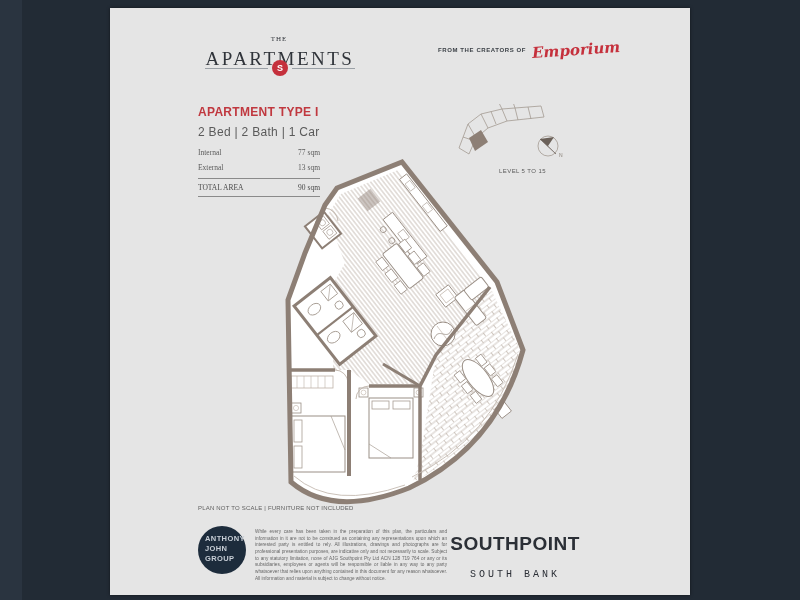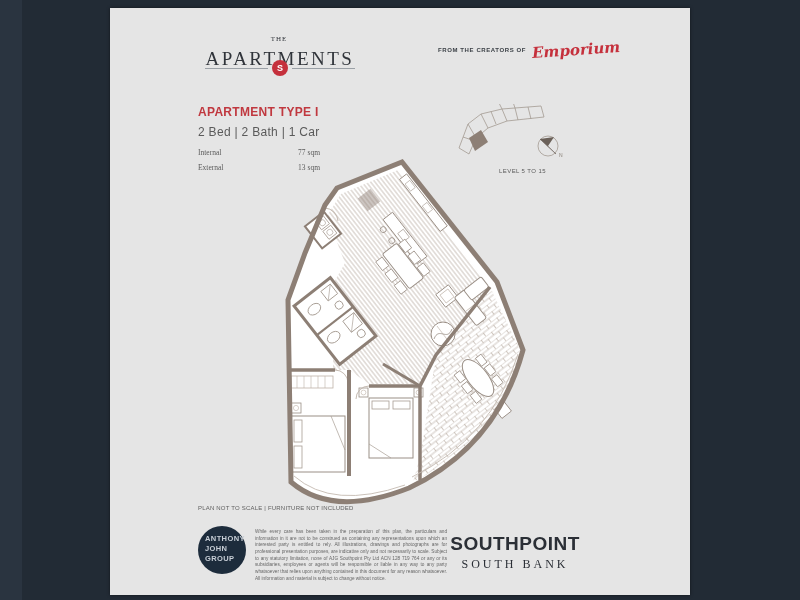--- a/index.html
+++ b/index.html
@@ -43,21 +43,21 @@
 
   
   #plan-note{left:88px;top:497px;font-size:6px;color:#5f5f5f;letter-spacing:.2px;}
   #ajg-box{left:88px;top:518px;width:48px;height:48px;background:#1d2c3c;color:#c7ced6;
            font-size:7.5px;font-weight:bold;letter-spacing:.4px;line-height:1.3;
            padding:8px 0 0 7px;box-sizing:border-box;border-radius:24px;}
   #disclaimer{left:145px;top:521px;width:192px;font-size:4.7px;line-height:1.42;color:#666;
               text-align:justify;}
   #project{left:320px;top:525px;width:170px;text-align:center;color:#2b2f36;}
   #project .name{font-size:19px;font-weight:800;letter-spacing:.5px;}
-  #project .loc{font-family:Liberation Serif, serif;font-size:12px;letter-spacing:3px;margin-top:2px;}
+  #project .loc{font-family:Liberation Mono, monospace;font-size:10px;letter-spacing:3px;margin-top:14px;}
 </style>
 </head>
 <body>
 
 <div id="stage">
   <div id="left-accent"></div>
 
   <div id="paper">
 
     <div id="brand" class="abs">
@@ -78,20 +78,24 @@
     <div id="apt-specs" class="abs">2 Bed | 2 Bath | 1 Car</div>
 
     <div id="area-table" class="abs">
       <div class="row">
         <span>Internal</span>
         <span>77 sqm</span>
       </div>
       <div class="row">
         <span>External</span>
         <span>13 sqm</span>
+      </div>
+      <div class="row total">
+        <span>TOTAL AREA</span>
+        <span>90 sqm</span>
       </div>
     </div>
 
     <svg id="keyplan-svg" class="abs" viewBox="0 0 115 62">
       <g stroke="#a39a92" fill="none" stroke-width="0.8">
         <path d="M4,44 L13,20 L26,10 L47,5 L86,2 L89,13 L52,17 L33,24 L21,34 L14,50 Z"></path>
         <path d="M13,20 L21,34 M26,10 L33,24 M47,5 L52,17 M60,4 L63,16 M73,3 L76,15 M36,7.5 L41,20 M8,33 L17,36"></path>
         <path d="M47,5 L44,-1 M60,4 L58,-2"></path>
       </g>
       <path d="M14,34 L26,26 L33,38 L20,47 Z" fill="#8d7f75" stroke="none"></path>

